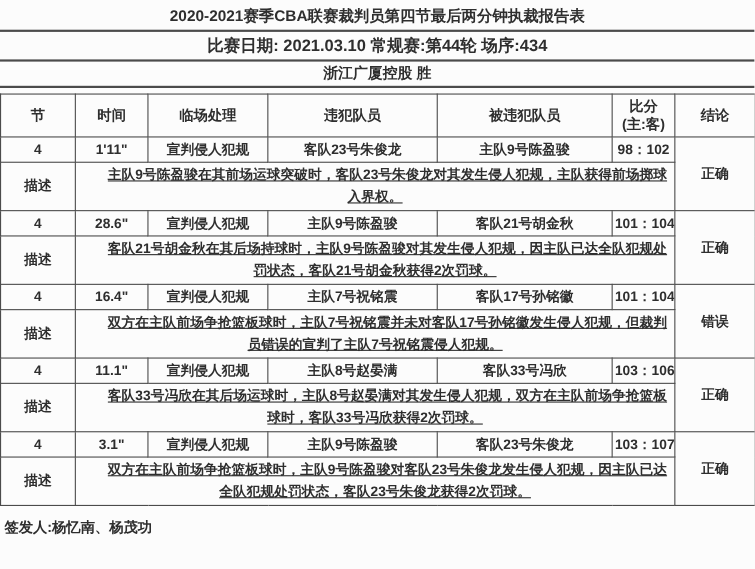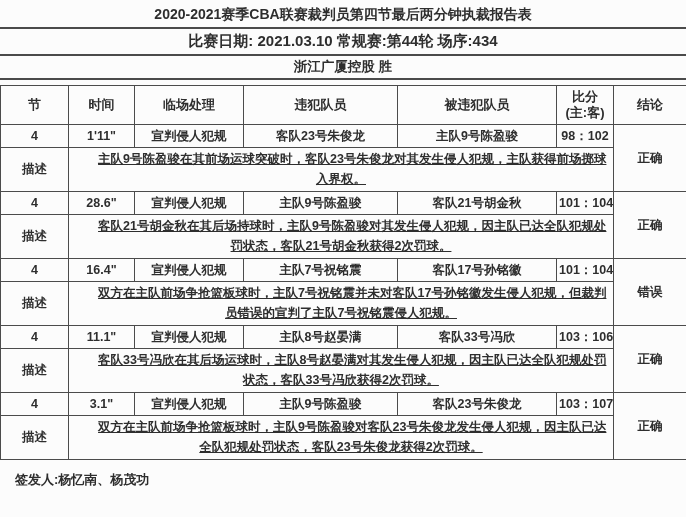--- a/index.html
+++ b/index.html
@@ -47,21 +47,21 @@
   td.desc-cell{
     text-align:left;
     text-indent:1.8em;
     line-height:1.55;
     padding:2px 8px 2px 3px;
     text-decoration:underline;
   }
   td.conclusion-cell{font-size:13px;}
   .signature{
     margin-top:11px;
-    padding-left:15px;
+    padding-left:4px;
     font-size:13px;
     font-weight:600;
     text-align:left;
   }
 </style>
 </head>
 <body>
 
 <div class="doc">
 
@@ -140,21 +140,21 @@
     <td>4</td>
     <td>11.1"</td>
     <td>宣判侵人犯规</td>
     <td>主队8号赵晏满</td>
     <td>客队33号冯欣</td>
     <td class="score-cell">103：106</td>
     <td class="conclusion-cell" rowspan="2">正确</td>
   </tr>
   <tr class="desc-row">
     <td>描述</td>
-    <td class="desc-cell" colspan="5">客队33号冯欣在其后场运球时，主队8号赵晏满对其发生侵人犯规，因主队已达全队犯规处罚状态，客队33号冯欣获得2次罚球。</td>
+    <td class="desc-cell" colspan="5">客队33号冯欣在其后场运球时，主队8号赵晏满对其发生侵人犯规，双方在主队前场争抢篮板球时，客队33号冯欣获得2次罚球。</td>
   </tr>
 
   <tr class="event-row">
     <td>4</td>
     <td>3.1"</td>
     <td>宣判侵人犯规</td>
     <td>主队9号陈盈骏</td>
     <td>客队23号朱俊龙</td>
     <td class="score-cell">103：107</td>
     <td class="conclusion-cell" rowspan="2">正确</td>

